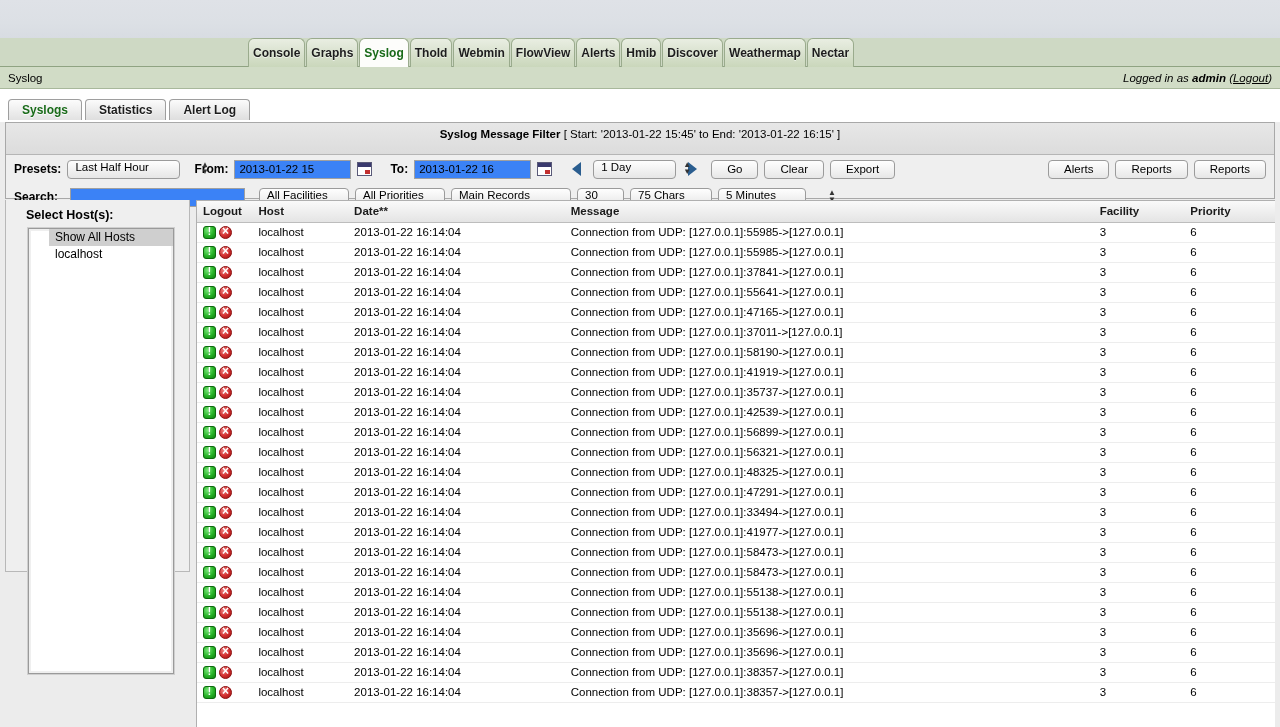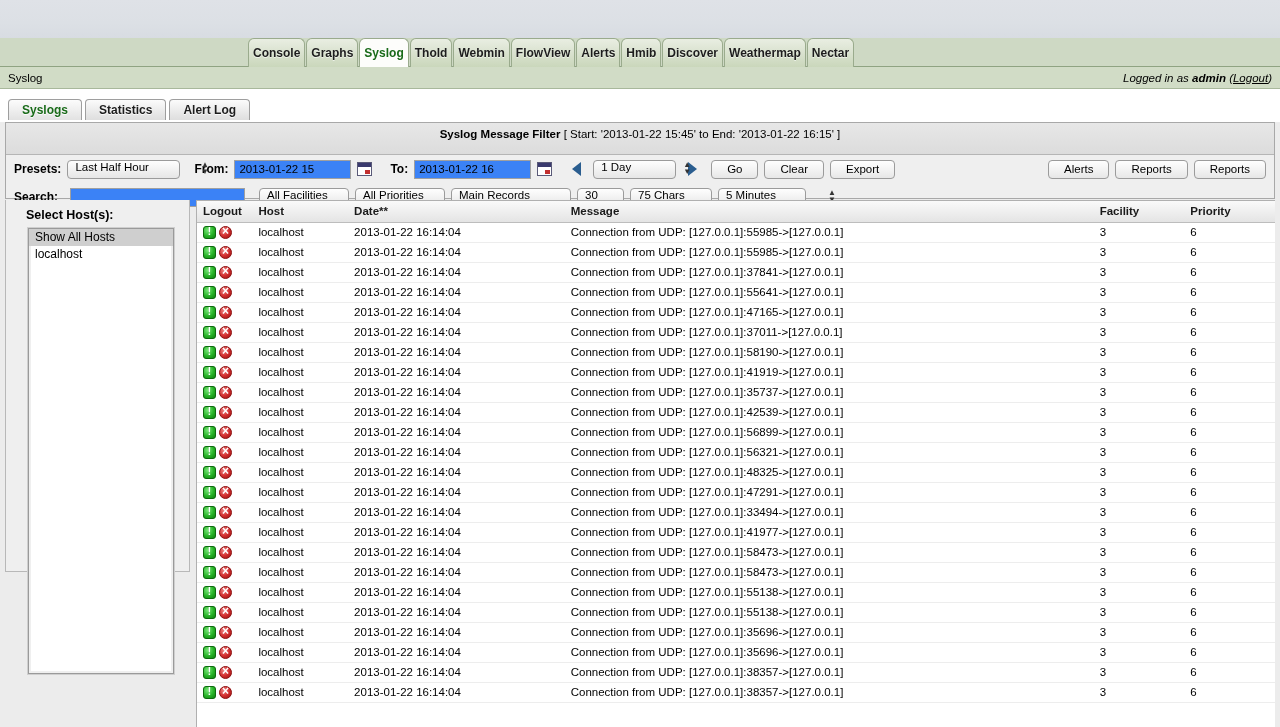--- a/index.html
+++ b/index.html
@@ -195,20 +195,21 @@
     box-shadow: inset 0 0 0 2px #efefef, 0 0 0 1px #cfcfcf;
     padding: 0;
     overflow: hidden;
     font-size: 12px;
   }
   #hostlist .opt {
     padding: 1px 4px 1px 6px;
     line-height: 15px;
     cursor: pointer;
     white-space: nowrap;
+    margin-left: 20px;
   }
   #hostlist .opt.selected { background: #cfcfcf; }
 
   
   #tablewrap {
     position: absolute; left: 196px; top: 200px; width: 1079px; height: 527px;
     background: #fff;
     border-left: 1px solid #b0b0b0;
     border-top: 1px solid #b0b0b0;
     overflow: hidden;

